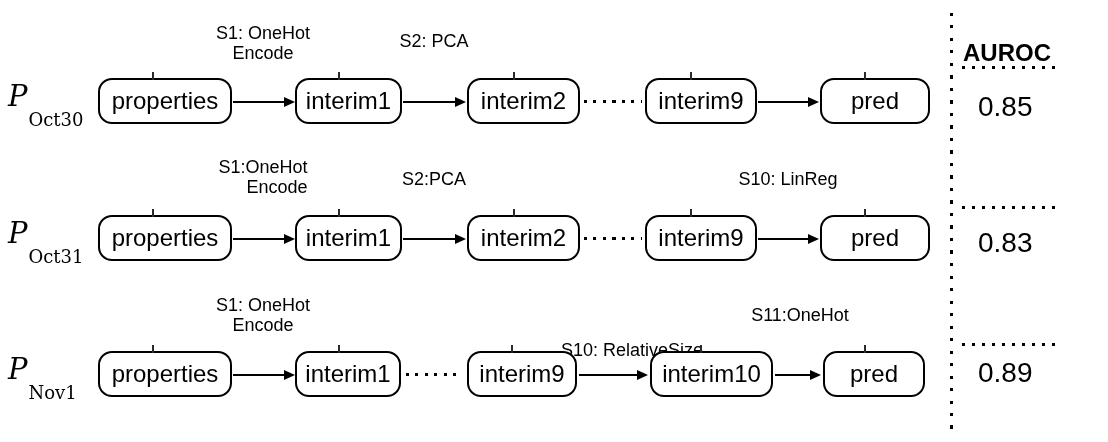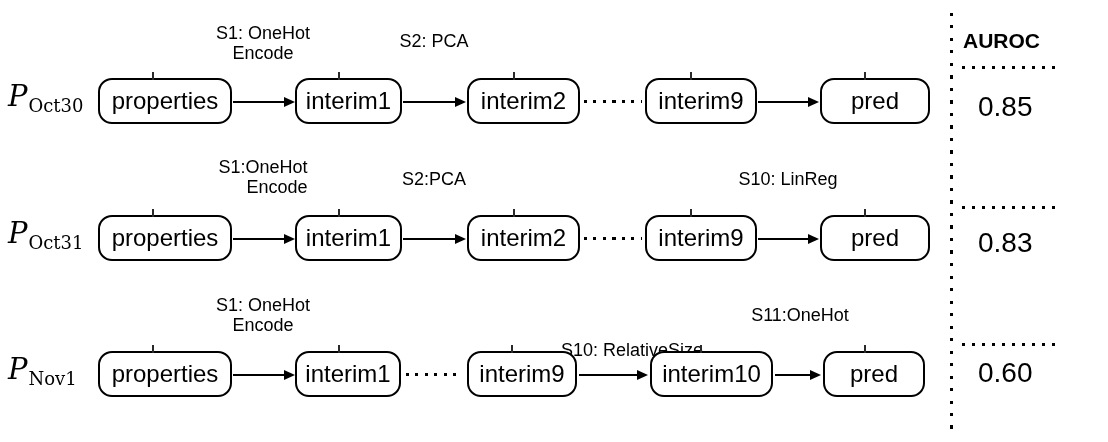--- a/index.html
+++ b/index.html
@@ -69,40 +69,40 @@
   }
   .p-main{
     font-family:"DejaVu Serif",serif;
     font-style:italic;
     font-size:29px;
   }
   .p-sub{
     font-family:"DejaVu Serif",serif;
     font-size:18px;
     position:relative;
-    top:6px;
+    top:20px;
     margin-left:1px;
   }
   
   .vline{
     position:absolute;
     left:950px;top:13px;
     width:3px;height:417px;
     background:repeating-linear-gradient(to bottom,#000 0 3px,transparent 3px 12.5px);
   }
   .hsep{
     position:absolute;
     left:962px;
     width:95px;height:3px;
     background:repeating-linear-gradient(to right,#000 0 3px,transparent 3px 10px);
   }
   .auroc-header{
     position:absolute;
-    left:963px;top:28px;
-    font-size:21px;
+    left:963px;top:40px;
+    font-size:24px;
     font-weight:bold;
     line-height:26px;
   }
   .auroc-value{
     position:absolute;
     left:978px;
     font-size:28px;
     line-height:26px;
   }
 </style>
@@ -170,15 +170,15 @@
   <div class="vline"></div>
   <div class="auroc-header">AUROC</div>
 
   <div class="hsep" style="top:66px;"></div>
   <div class="auroc-value" style="top:94px;">0.85</div>
 
   <div class="hsep" style="top:206px;"></div>
   <div class="auroc-value" style="top:230px;">0.83</div>
 
   <div class="hsep" style="top:343px;"></div>
-  <div class="auroc-value" style="top:360px;">0.60</div>
+  <div class="auroc-value" style="top:360px;">0.89</div>
 
 </div>
 
 </body></html>

